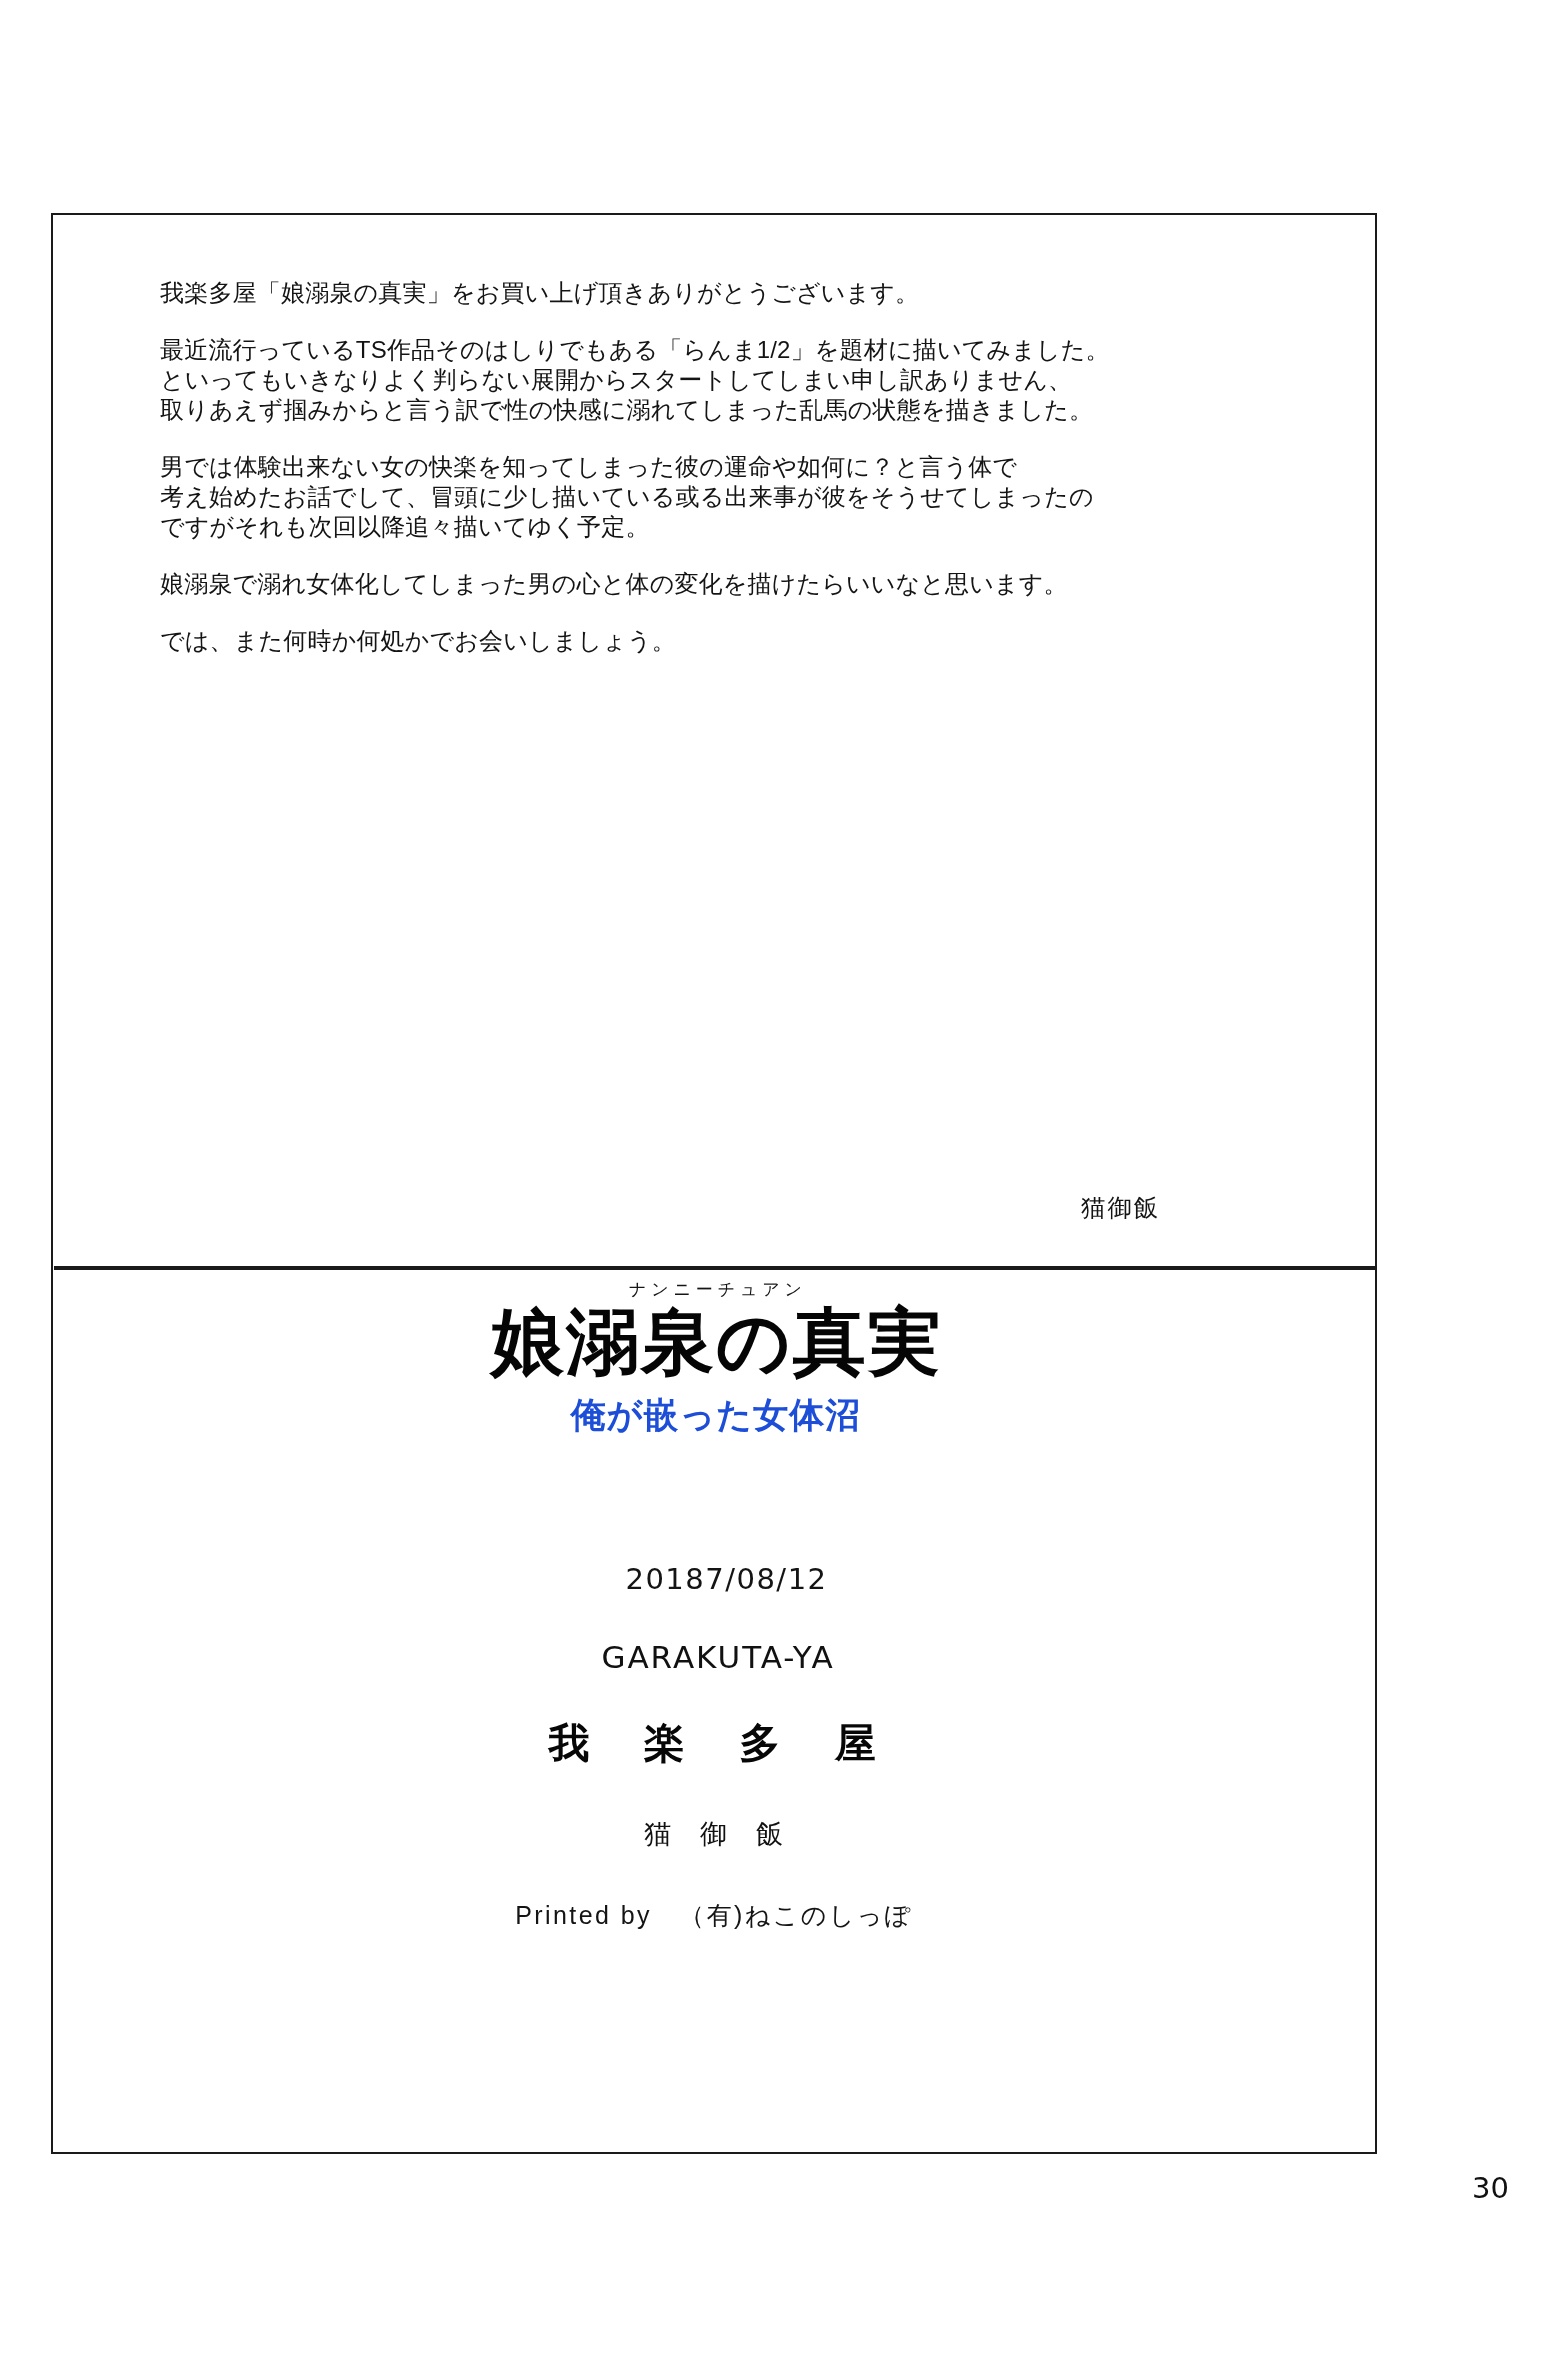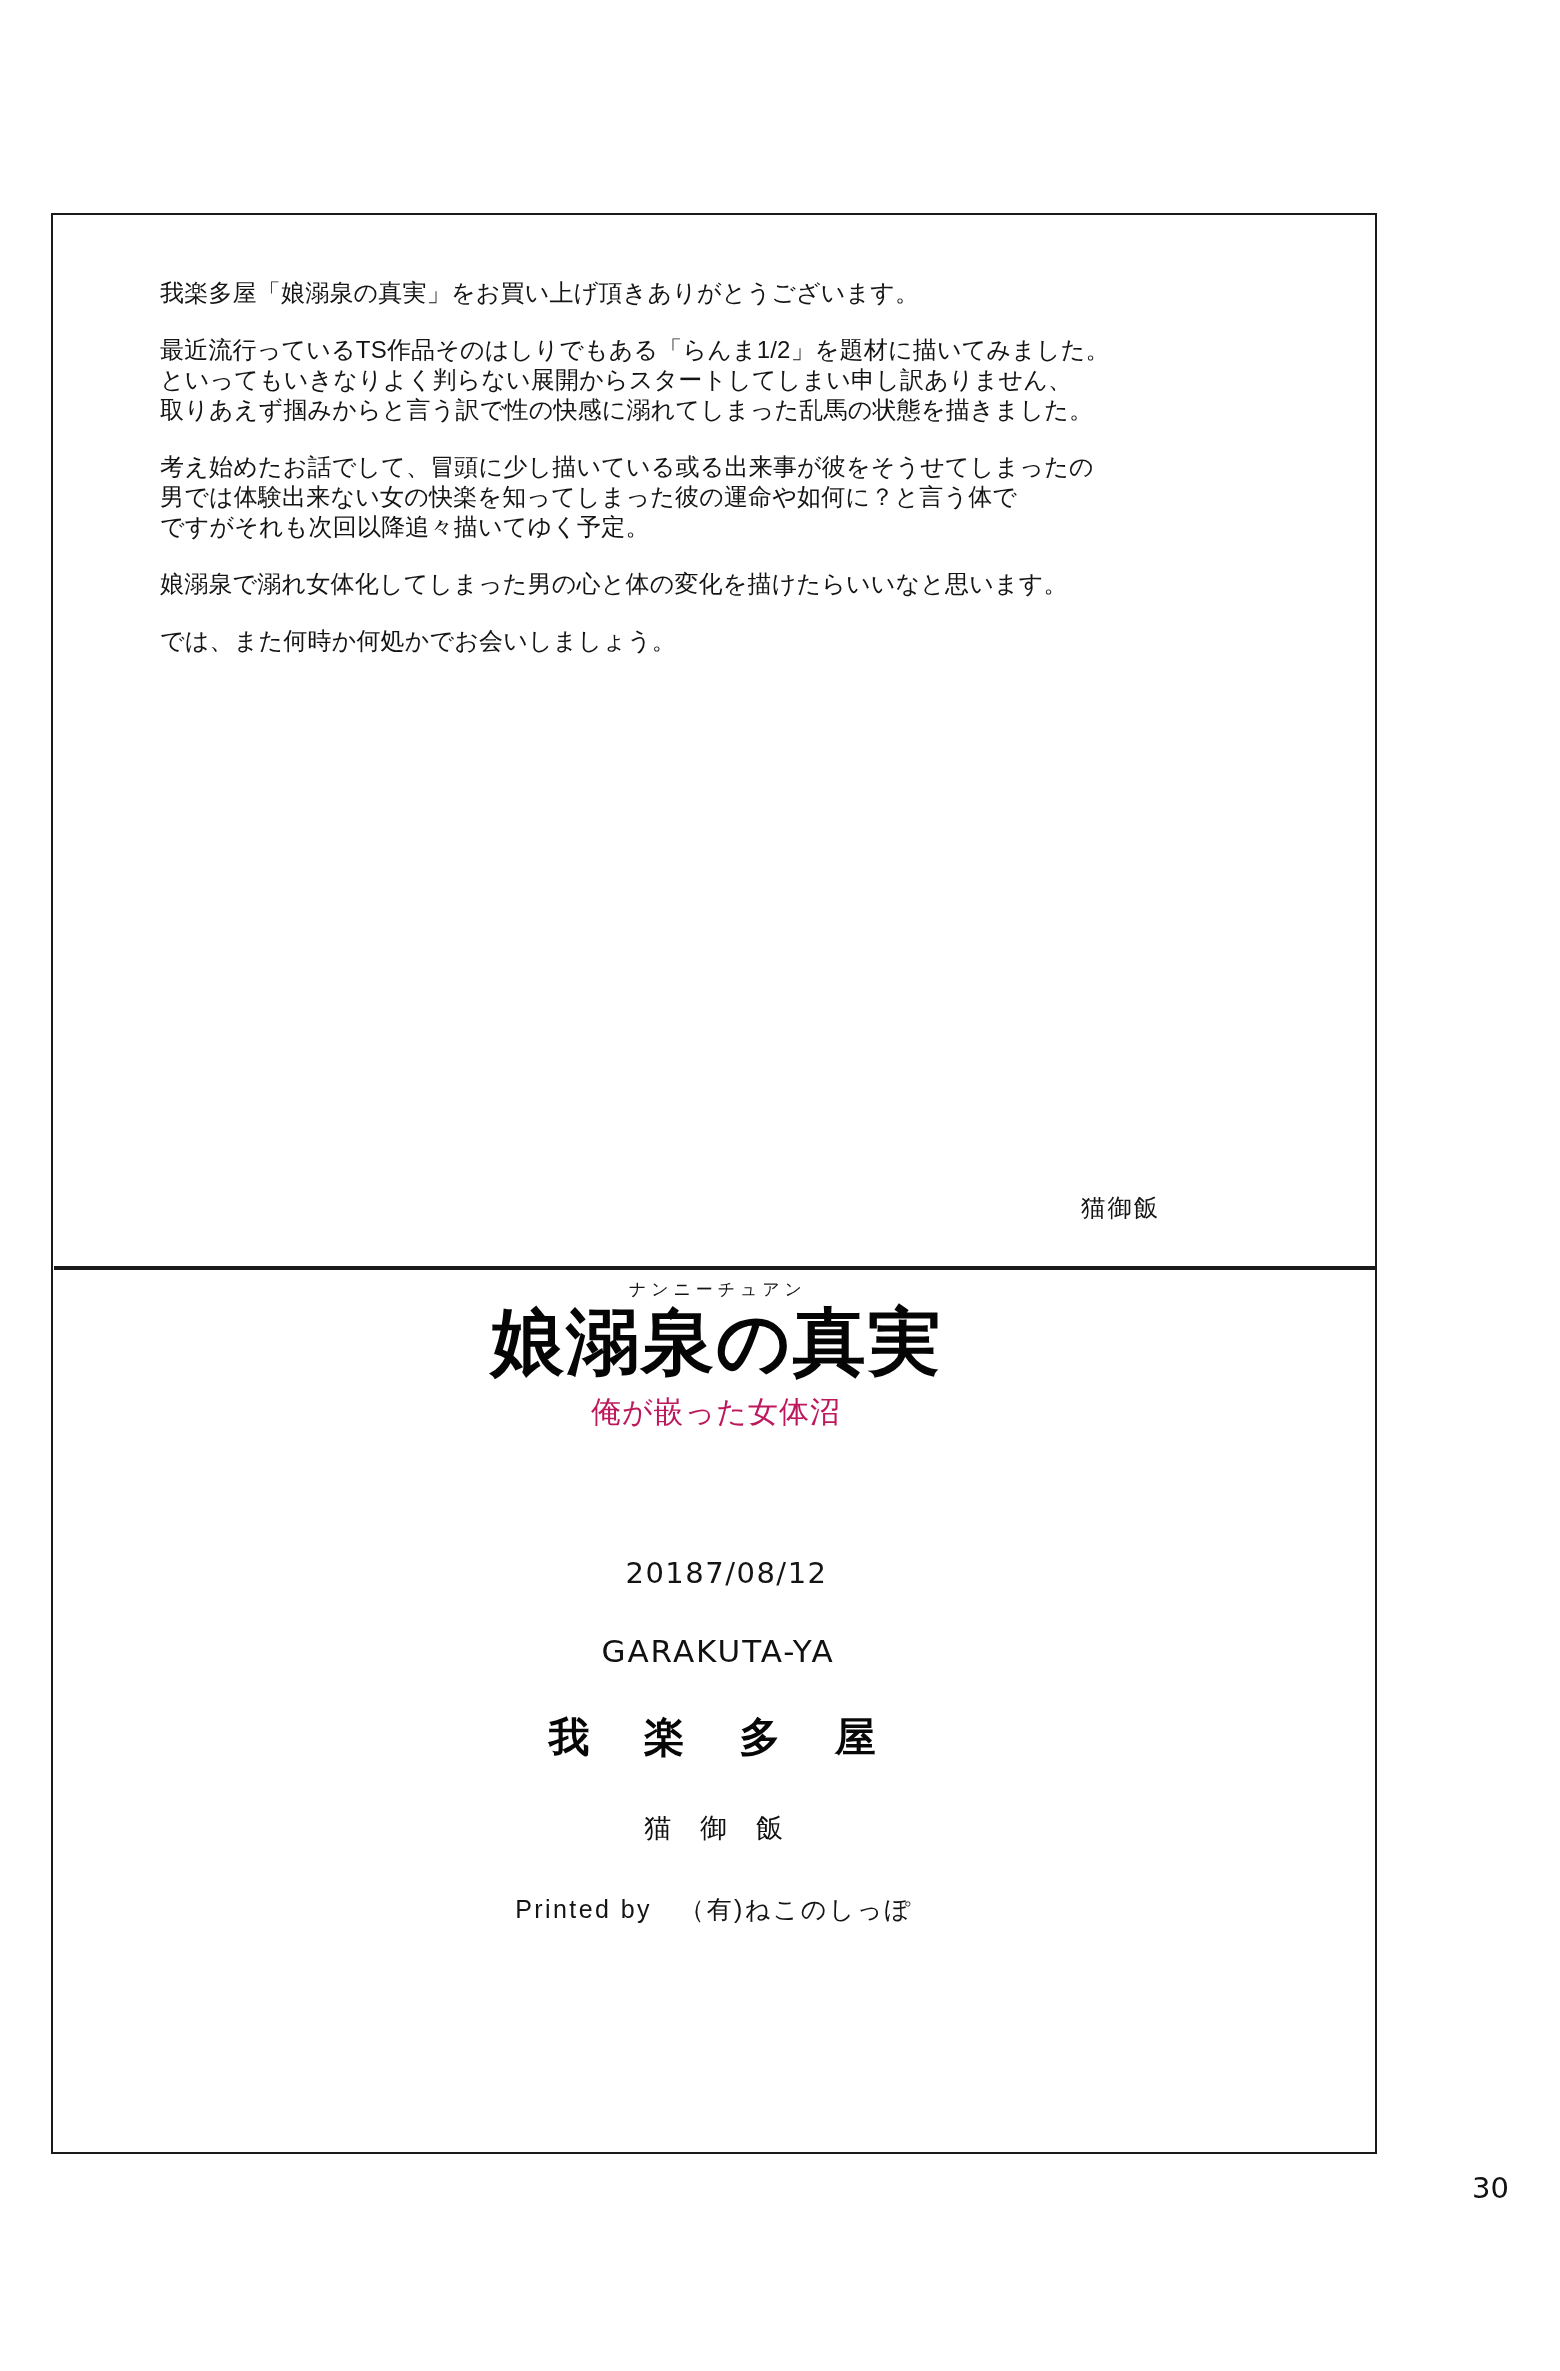--- a/index.html
+++ b/index.html
@@ -96,23 +96,23 @@
     font-size: 73px;
     font-weight: bold;
     letter-spacing: 2px;
     color: #050505;
     line-height: 1.06;
     margin-top: 2px;
     margin-left: 5.9px;
   }
 
   .sub-title {
-    font-size: 30px;
-    font-weight: normal;
-    color: #be185d;
+    font-size: 35px;
+    font-weight: bold;
+    color: #1d4ed8;
     letter-spacing: 1px;
     margin-top: 11.7px;
     margin-left: 3.9px;
   }
 
   .colo-date {
     font-size: 29px;
     color: #141414;
     letter-spacing: 1.5px;
     margin-top: 123px;
@@ -181,22 +181,22 @@
   <div class="afterword">
     <div class="para">
       <span class="line">我楽多屋「娘溺泉の真実」をお買い上げ頂きありがとうございます。</span>
     </div>
     <div class="para">
       <span class="line">最近流行っているTS作品そのはしりでもある「らんま1/2」を題材に描いてみました。</span>
       <span class="line">といってもいきなりよく判らない展開からスタートしてしまい申し訳ありません、</span>
       <span class="line">取りあえず掴みからと言う訳で性の快感に溺れてしまった乱馬の状態を描きました。</span>
     </div>
     <div class="para">
+      <span class="line">男では体験出来ない女の快楽を知ってしまった彼の運命や如何に？と言う体で</span>
       <span class="line">考え始めたお話でして、冒頭に少し描いている或る出来事が彼をそうせてしまったの</span>
-      <span class="line">男では体験出来ない女の快楽を知ってしまった彼の運命や如何に？と言う体で</span>
       <span class="line">ですがそれも次回以降追々描いてゆく予定。</span>
     </div>
     <div class="para">
       <span class="line">娘溺泉で溺れ女体化してしまった男の心と体の変化を描けたらいいなと思います。</span>
     </div>
     <div class="para">
       <span class="line">では、また何時か何処かでお会いしましょう。</span>
     </div>
   </div>
 

